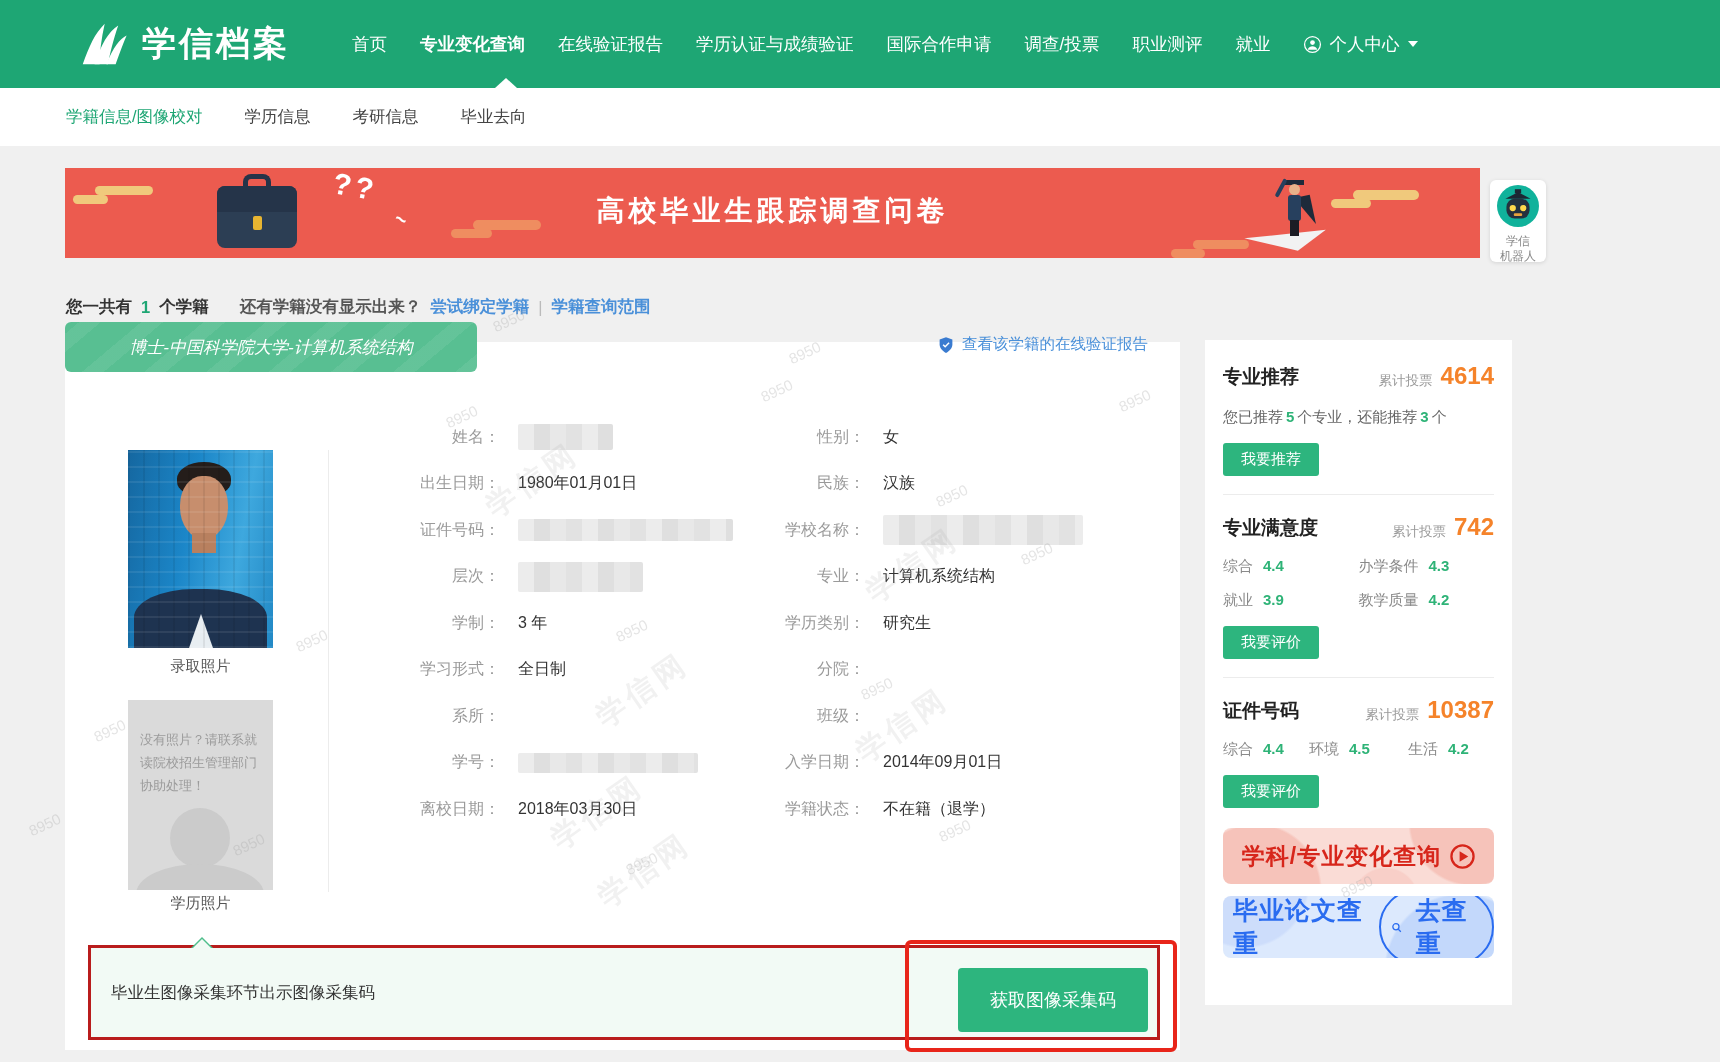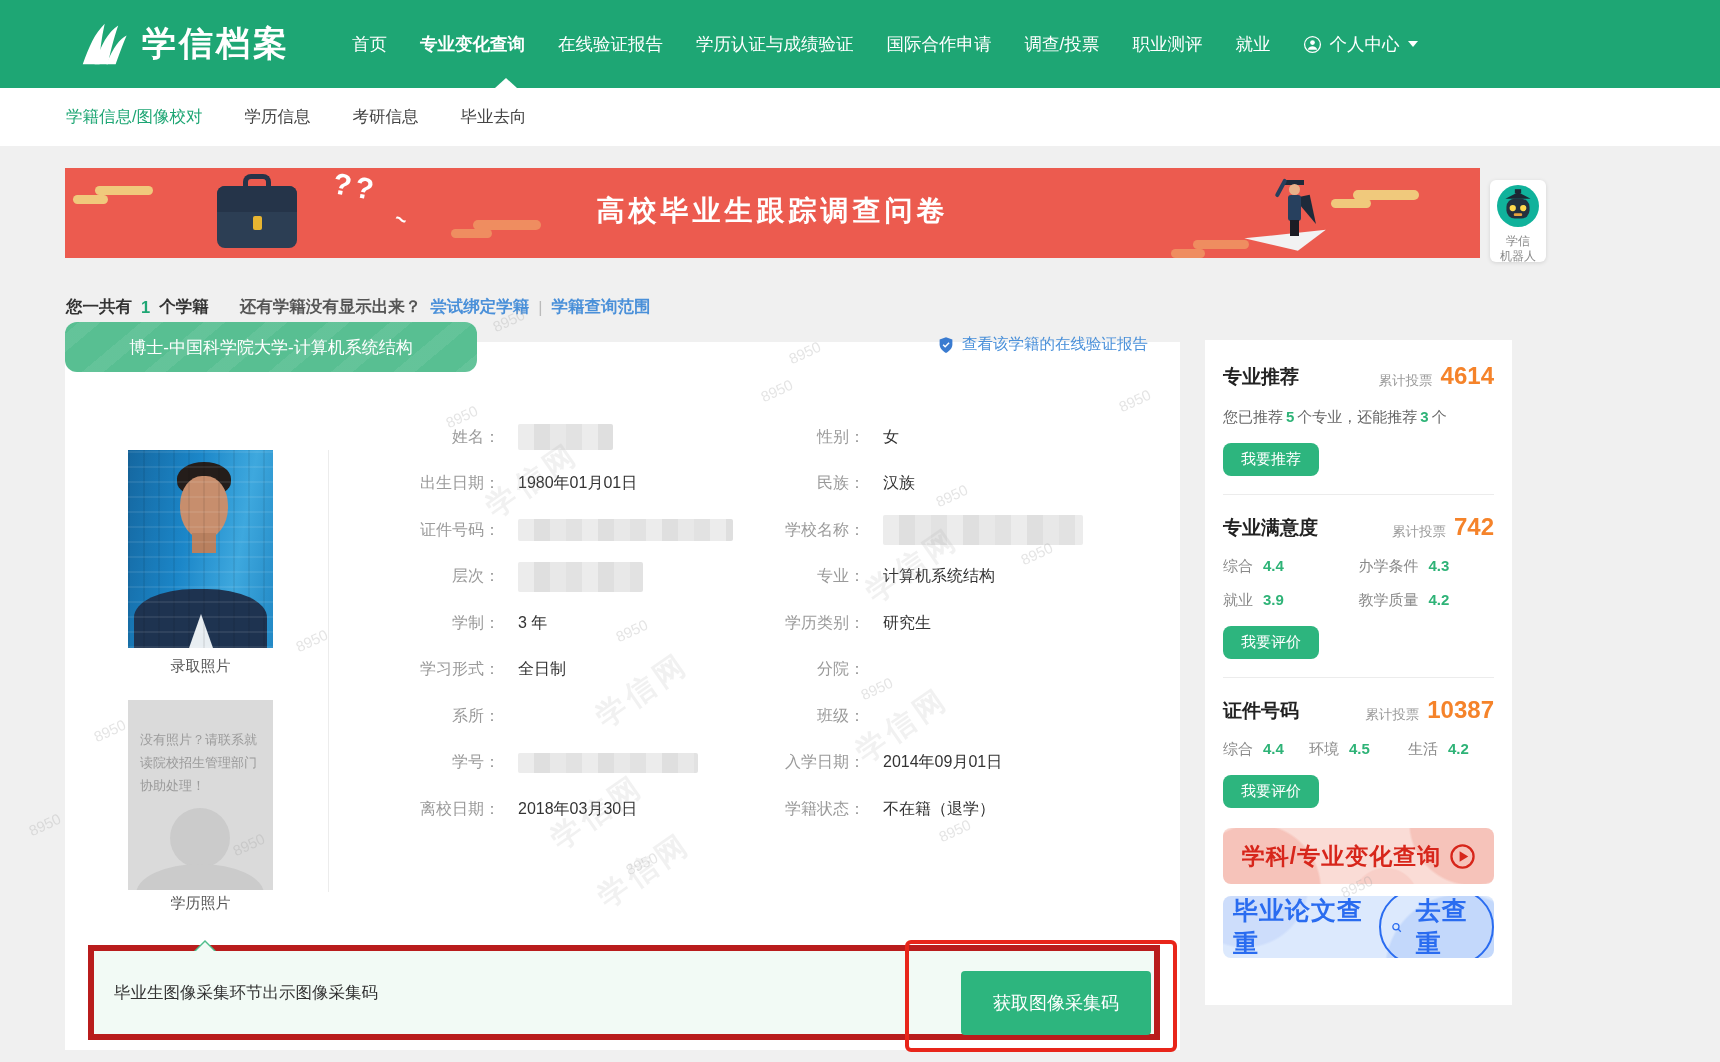--- a/index.html
+++ b/index.html
@@ -53,22 +53,22 @@
 
   
   .summary { position:absolute; left:66px; top:296px; display:flex; align-items:center; gap:9px; font-size:16.5px; color:#333; font-weight:700; }
   .summary .count { color:#1ea674; }
   .summary .q { color:#555; margin-left:22px; }
   .summary a { color:#4a90d9; text-decoration:none; cursor:pointer; }
   .summary .sep { color:#bbb; font-weight:400; }
 
   
   .card { position:absolute; left:65px; top:342px; width:1115px; height:708px; background:#fff; }
-  .tab-green { position:absolute; left:0; top:-20px; width:412px; height:50px; background:#58bf92; color:#fff; font-size:17px; display:flex; align-items:center; justify-content:center; border-radius:12px; cursor:pointer;
-    background-image:repeating-linear-gradient(-40deg, rgba(255,255,255,.07) 0 14px, transparent 14px 40px); }
+  .tab-green { position:absolute; left:0; top:-20px; width:412px; height:50px; background:#58bf92; color:#fff; font-size:17px; display:flex; align-items:center; justify-content:center; border-radius:6px; cursor:pointer;
+    background-image:repeating-linear-gradient(-40deg, rgba(255,255,255,.07) 0 14px, transparent 14px 40px);font-style:italic; }
   .report-link { position:absolute; right:32px; top:-8px; display:flex; align-items:center; gap:7px; color:#4a90d9; font-size:15.5px; text-decoration:none; cursor:pointer; }
   .photo { position:absolute; left:63px; top:108px; width:145px; height:198px; background:linear-gradient(100deg,#1567a0,#1b86c8 40%,#3ea8de 72%,#2188c5); overflow:hidden; }
   .ph-hair { position:absolute; left:34%; top:6%; width:37%; height:17%; background:#241d1a; border-radius:50% 50% 42% 42%; }
   .ph-face { position:absolute; left:36%; top:13%; width:33%; height:32%; background:#c78e6d; border-radius:46% 46% 50% 50%; }
   .ph-neck { position:absolute; left:44%; top:42%; width:17%; height:10%; background:#b8805f; }
   .ph-suit { position:absolute; left:4%; bottom:-2%; width:92%; height:32%; background:#1e3350; border-radius:45% 45% 0 0; }
   .ph-shirt { position:absolute; left:42%; bottom:0; width:0; height:0; border-left:12px solid transparent; border-right:12px solid transparent; border-bottom:34px solid #e8eef2; }
   .mosaic { position:absolute; inset:0; background-image:repeating-linear-gradient(0deg,rgba(255,255,255,.08) 0 2px,transparent 2px 15px),repeating-linear-gradient(90deg,rgba(0,0,0,.07) 0 2px,transparent 2px 15px); }
   .photo-label { position:absolute; left:63px; top:315px; width:145px; text-align:center; font-size:15px; color:#555; }
   .nophoto { position:absolute; left:63px; top:358px; width:145px; height:190px; background:#dadada; overflow:hidden; padding:28px 12px 0; }
@@ -78,36 +78,36 @@
   .photo-label2 { position:absolute; left:63px; top:552px; width:145px; text-align:center; font-size:15px; color:#555; }
   .vdivider { position:absolute; left:263px; top:108px; width:1px; height:442px; background:#ececec; }
 
   .form { position:absolute; left:235px; top:72px; width:860px; display:grid; grid-template-columns:200px 255px 110px auto; grid-auto-rows:46.5px; align-items:center; }
   .flabel { text-align:right; font-size:16px; color:#9a9a9a; white-space:nowrap; }
   .fvalue { padding-left:18px; font-size:16px; color:#333; white-space:nowrap; }
   .blur { display:inline-block; vertical-align:middle; border-radius:2px;
     background-image:repeating-linear-gradient(90deg,#ececec 0 16px,#dfdfdf 16px 32px,#e8e8e8 32px 48px,#e2e2e2 48px 64px),repeating-linear-gradient(0deg,rgba(255,255,255,.35) 0 8px,rgba(0,0,0,.03) 8px 16px); }
   .w95{width:95px;height:26px}.w215{width:215px;height:22px}.w125{width:125px;height:30px}.w200{width:200px;height:30px}.w180{width:180px;height:20px}
 
-  .collect { position:absolute; left:23px; top:603px; width:1072px; height:95px; background:#f2faf5; border:6px solid #b91c1c; display:flex; align-items:center; }
+  .collect { position:absolute; left:23px; top:603px; width:1072px; height:95px; background:#f2faf5; border:3px solid #b91c1c; display:flex; align-items:center; }
   .collect-text { font-size:16.5px; color:#333; margin-left:20px; }
   .notch2 { position:absolute; left:100px; top:-11px; width:0; height:0; border-left:11px solid transparent; border-right:11px solid transparent; border-bottom:11px solid #4fbe8b; }
   .notch2::after { content:""; position:absolute; left:-9px; top:2px; width:0; height:0; border-left:9px solid transparent; border-right:9px solid transparent; border-bottom:9px solid #f2faf5; }
   .collect button { position:absolute; left:867px; top:20px; width:190px; height:64px; background:#2db57e; color:#fff; font-size:18px; border:none; border-radius:4px; cursor:pointer; font-family:inherit; }
   .red-annotation { position:absolute; left:840px; top:598px; width:272px; height:112px; border:4px solid #e8251a; border-radius:6px; pointer-events:none; z-index:6; }
 
   
   .sidebar { position:absolute; left:1205px; top:340px; width:307px; height:665px; background:#fff; padding:22px 18px 0; }
   .sec-head { display:flex; align-items:flex-end; }
   .sec-title { font-size:19px; font-weight:700; color:#222; }
   .votes-label { margin-left:auto; color:#999; font-size:13.5px; }
   .votes { color:#f5832a; font-size:24px; font-weight:700; margin-left:8px; }
   .rec-desc { margin-top:18px; font-size:15px; color:#666; }
   .rec-desc b { color:#2eb377; font-weight:700; padding:0 3px; }
-  .side-btn { margin-top:16px; width:96px; height:33px; background:#2db57e; color:#fff; font-size:15px; border:none; border-radius:8px; cursor:pointer; font-family:inherit; }
+  .side-btn { margin-top:16px; width:96px; height:33px; background:#2db57e; color:#fff; font-size:15px; border:none; border-radius:3px; cursor:pointer; font-family:inherit; }
   .sidebar hr { border:none; border-top:1px solid #ececec; margin:18px 0; }
   .ratings { margin-top:16px; display:grid; grid-template-columns:1fr 1fr; row-gap:15px; }
   .ratings.three { grid-template-columns:1fr 1.15fr 1fr; }
   .rate { font-size:15px; color:#8a8a8a; white-space:nowrap; }
   .rate b { color:#2eb377; font-weight:700; margin-left:10px; }
   .promo { width:271px; height:56px; border-radius:8px; display:flex; align-items:center; justify-content:center; gap:9px; cursor:pointer; position:relative; overflow:hidden; }
   .promo-red { margin-top:20px; background:#fadcd6;
     background-image:radial-gradient(circle at 12% 110%, #f6c3ba 0 26%, transparent 27%), radial-gradient(circle at 92% -10%, #f6c3ba 0 24%, transparent 25%), radial-gradient(circle at 60% 130%, #f8cfc8 0 18%, transparent 19%); }
   .promo-red span { color:#d7261b; font-size:23px; font-weight:900; letter-spacing:1px; }
   .promo-blue { margin-top:12px; height:62px; background:#dce9fd;

